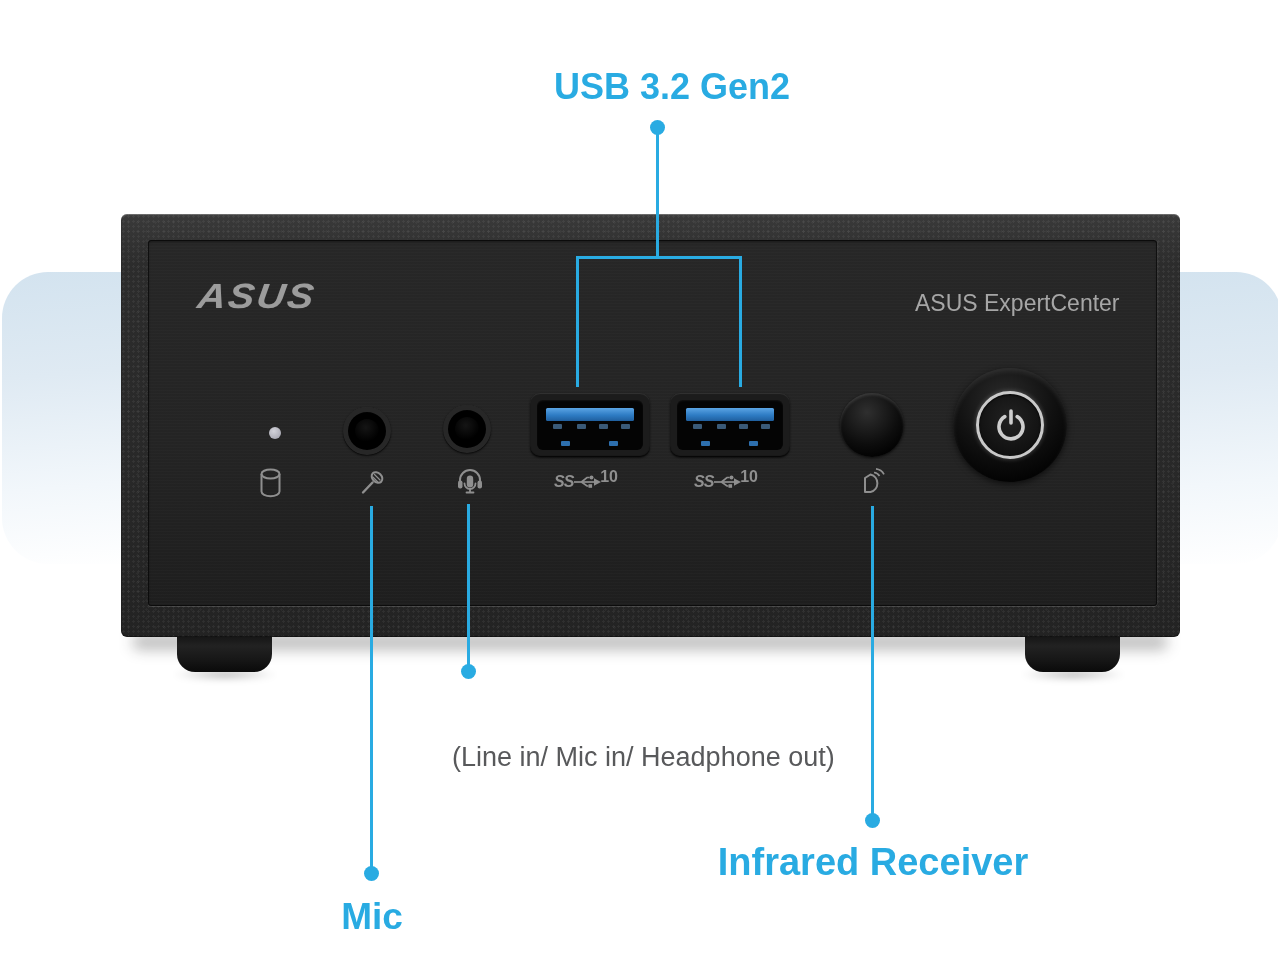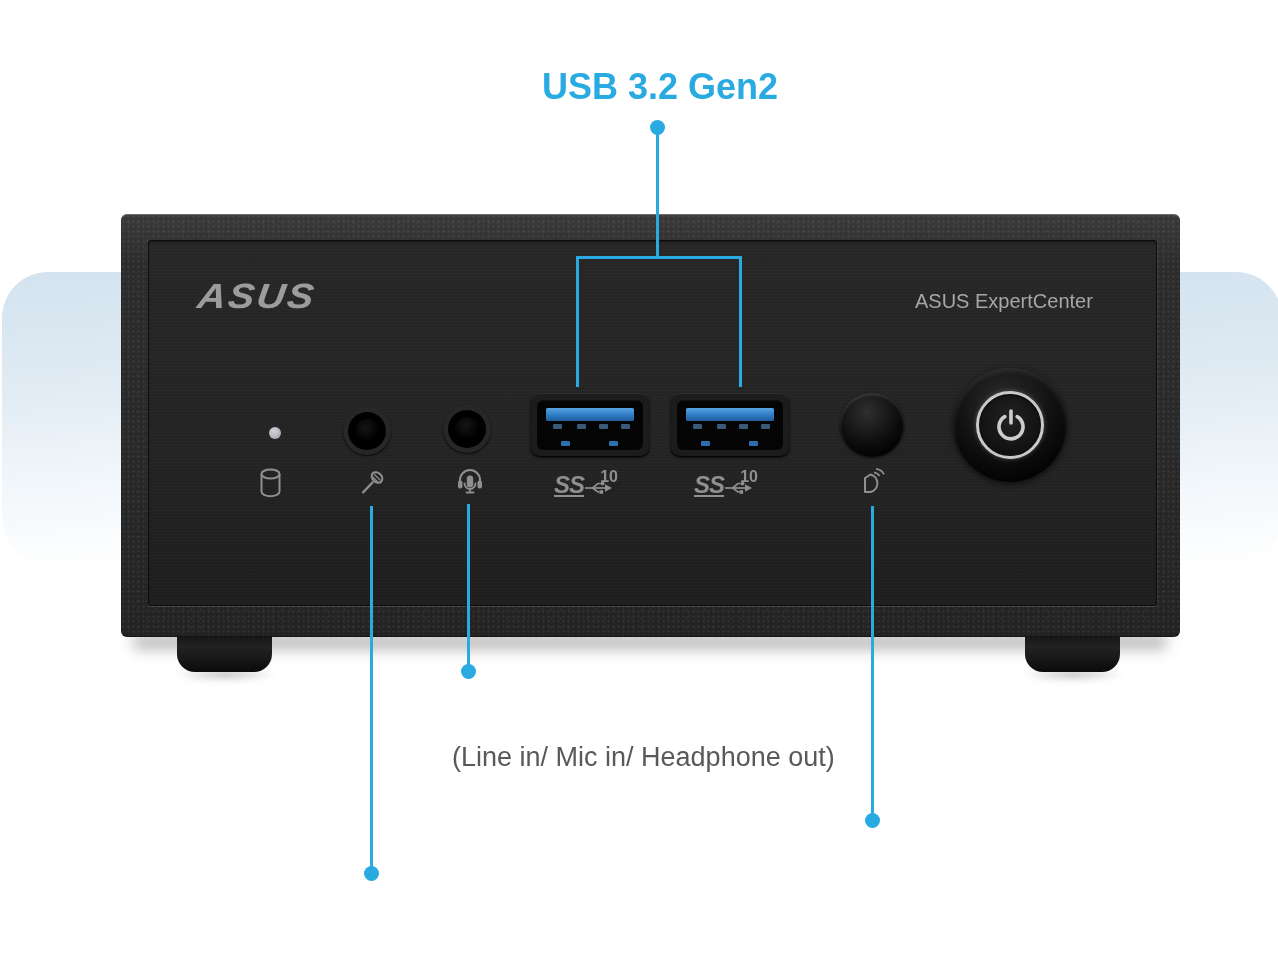--- a/index.html
+++ b/index.html
@@ -32,21 +32,21 @@
   .panel{position:absolute;left:27px;top:26px;width:1009px;height:366px;border-radius:3px;
         background:
           repeating-linear-gradient(180deg,rgba(255,255,255,.015) 0 1px,transparent 1px 3px),
           linear-gradient(180deg,#272727 0%,#242424 55%,#1e1e1e 100%);
         box-shadow:0 1px 0 rgba(255,255,255,.14),1px 0 0 rgba(255,255,255,.06),
                    inset 0 2px 4px -2px rgba(0,0,0,.9), inset 0 0 0 1px rgba(0,0,0,.55);}
 
   .asus-logo{position:absolute;left:50px;top:36px;font-size:35px;font-weight:700;font-style:italic;
         letter-spacing:2px;color:#9c9c9c;transform:skewX(-8deg) scaleX(1.12);transform-origin:left;
         text-shadow:0 0 1px rgba(255,255,255,.15);}
-  .model-text{position:absolute;left:767px;top:50px;font-size:20px;font-weight:400;color:#a6a6a6;}
+  .model-text{position:absolute;left:767px;top:50px;font-size:23px;font-weight:400;color:#a6a6a6;}
 
   .led{position:absolute;left:121px;top:187px;width:12px;height:12px;border-radius:50%;
         background:radial-gradient(circle at 40% 35%,#d3d3da,#aeaeb8 70%,#8d8d97);}
   .icon{position:absolute;color:#8f8f8f;}
 
   .jack{position:absolute;width:48px;height:48px;border-radius:50%;background:#000;
         box-shadow:inset 0 0 0 5px #272727, inset 0 3px 3px rgba(255,255,255,.22),
                    inset 0 -2px 3px rgba(0,0,0,.8), 0 1px 2px rgba(0,0,0,.7);}
   .jack::after{content:"";position:absolute;left:12px;top:12px;width:24px;height:24px;border-radius:50%;
         background:radial-gradient(circle at 45% 35%,#151515,#000 70%);}
@@ -60,42 +60,42 @@
   .usb-1{left:382px}.usb-2{left:522px}
   .usb-opening{position:absolute;left:7px;top:7px;right:7px;bottom:7px;border-radius:6px;background:#040404;
         box-shadow:inset 0 1px 2px rgba(255,255,255,.06);}
   .usb-tongue{position:absolute;left:9px;right:9px;top:8px;height:13px;border-radius:1.5px;
         background:linear-gradient(180deg,#5ba4e4,var(--usb_tongue) 55%,#1f5f9e);}
   .usb-pin{position:absolute;top:24px;width:9px;height:5px;background:#3a5a78;border-radius:1px;}
   .usb-tab{position:absolute;bottom:4px;width:9px;height:5px;background:#2d6fae;border-radius:1px;}
 
   .ss-badge{position:absolute;top:231px;width:70px;height:26px;color:#8f8f8f;}
   .ss-1{left:406px}.ss-2{left:546px}
-  .ss-text{font-size:24px;font-weight:700;font-style:italic;letter-spacing:-1px;text-decoration:underline;}
+  .ss-text{font-size:16px;font-weight:700;font-style:italic;letter-spacing:-1px;}
   .ss-sup{position:absolute;top:-3px;right:6px;font-size:16px;font-weight:700;}
 
   .ir-window{position:absolute;left:692px;top:153px;width:64px;height:64px;border-radius:50%;
         background:radial-gradient(circle at 42% 30%,#2f2f2f,#0d0d0d 55%,#000 82%);
         box-shadow:inset 0 2px 3px rgba(255,255,255,.14), 0 1px 3px rgba(0,0,0,.7);}
 
   .power-outer{position:absolute;left:805px;top:128px;width:114px;height:114px;border-radius:50%;
         background:radial-gradient(circle at 45% 30%,#2c2c2c,#111 48%,#000 85%);
         box-shadow:inset 0 3px 5px rgba(255,255,255,.10), 0 2px 6px rgba(0,0,0,.6);}
   .power-inner{position:absolute;left:23px;top:23px;width:68px;height:68px;border-radius:50%;
         border:3px solid #c9c9c9;box-sizing:border-box;
         background:radial-gradient(circle at 50% 40%,#222,#101010 75%);
         box-shadow:0 0 5px rgba(255,255,255,.25), inset 0 1px 2px rgba(0,0,0,.8);}
   .power-glyph{position:absolute;left:14px;top:12px;}
 
   
   .co-line{position:absolute;width:3px;background:var(--accent);}
   .co-hline{position:absolute;height:3px;background:var(--accent);}
   .co-dot{position:absolute;width:15px;height:15px;border-radius:50%;background:var(--accent);}
   .co-label{position:absolute;color:var(--accent);font-weight:600;}
-  .lbl-usb{left:460px;top:66px;width:400px;text-align:center;font-size:36px;}
+  .lbl-usb{left:472px;top:66px;width:400px;text-align:center;font-size:36px;}
   .lbl-mic{left:272px;top:896px;width:200px;text-align:center;font-size:37px;}
   .lbl-audio{left:452px;top:690px;font-size:40px;}
   .lbl-audio-sub{position:absolute;left:452px;top:742px;font-size:27px;font-weight:400;color:var(--subtitle_gray);}
   .lbl-ir{left:673px;top:841px;width:400px;text-align:center;font-size:38px;}
 </style>
 </head>
 <body>
 
 <div class="canvas">
 
@@ -227,21 +227,23 @@
 
   <div class="co-label lbl-usb">USB 3.2 Gen2</div>
   <div class="co-dot" style="left:650px;top:120px;"></div>
   <div class="co-line" style="left:656px;top:134px;height:124px;"></div>
   <div class="co-hline" style="left:576px;top:256px;width:166px;"></div>
   <div class="co-line" style="left:576px;top:258px;height:129px;"></div>
   <div class="co-line" style="left:739px;top:258px;height:129px;"></div>
 
   <div class="co-line" style="left:370px;top:506px;height:362px;"></div>
   <div class="co-dot" style="left:364px;top:866px;"></div>
+  <div class="co-label lbl-mic">Mic</div>
 
   <div class="co-line" style="left:467px;top:504px;height:162px;"></div>
   <div class="co-dot" style="left:461px;top:664px;"></div>
   <div class="lbl-audio-sub">(Line in/ Mic in/ Headphone out)</div>
 
   <div class="co-line" style="left:871px;top:506px;height:310px;"></div>
   <div class="co-dot" style="left:865px;top:813px;"></div>
+  <div class="co-label lbl-ir">Infrared Receiver</div>
 
 </div>
 
 </body></html>

